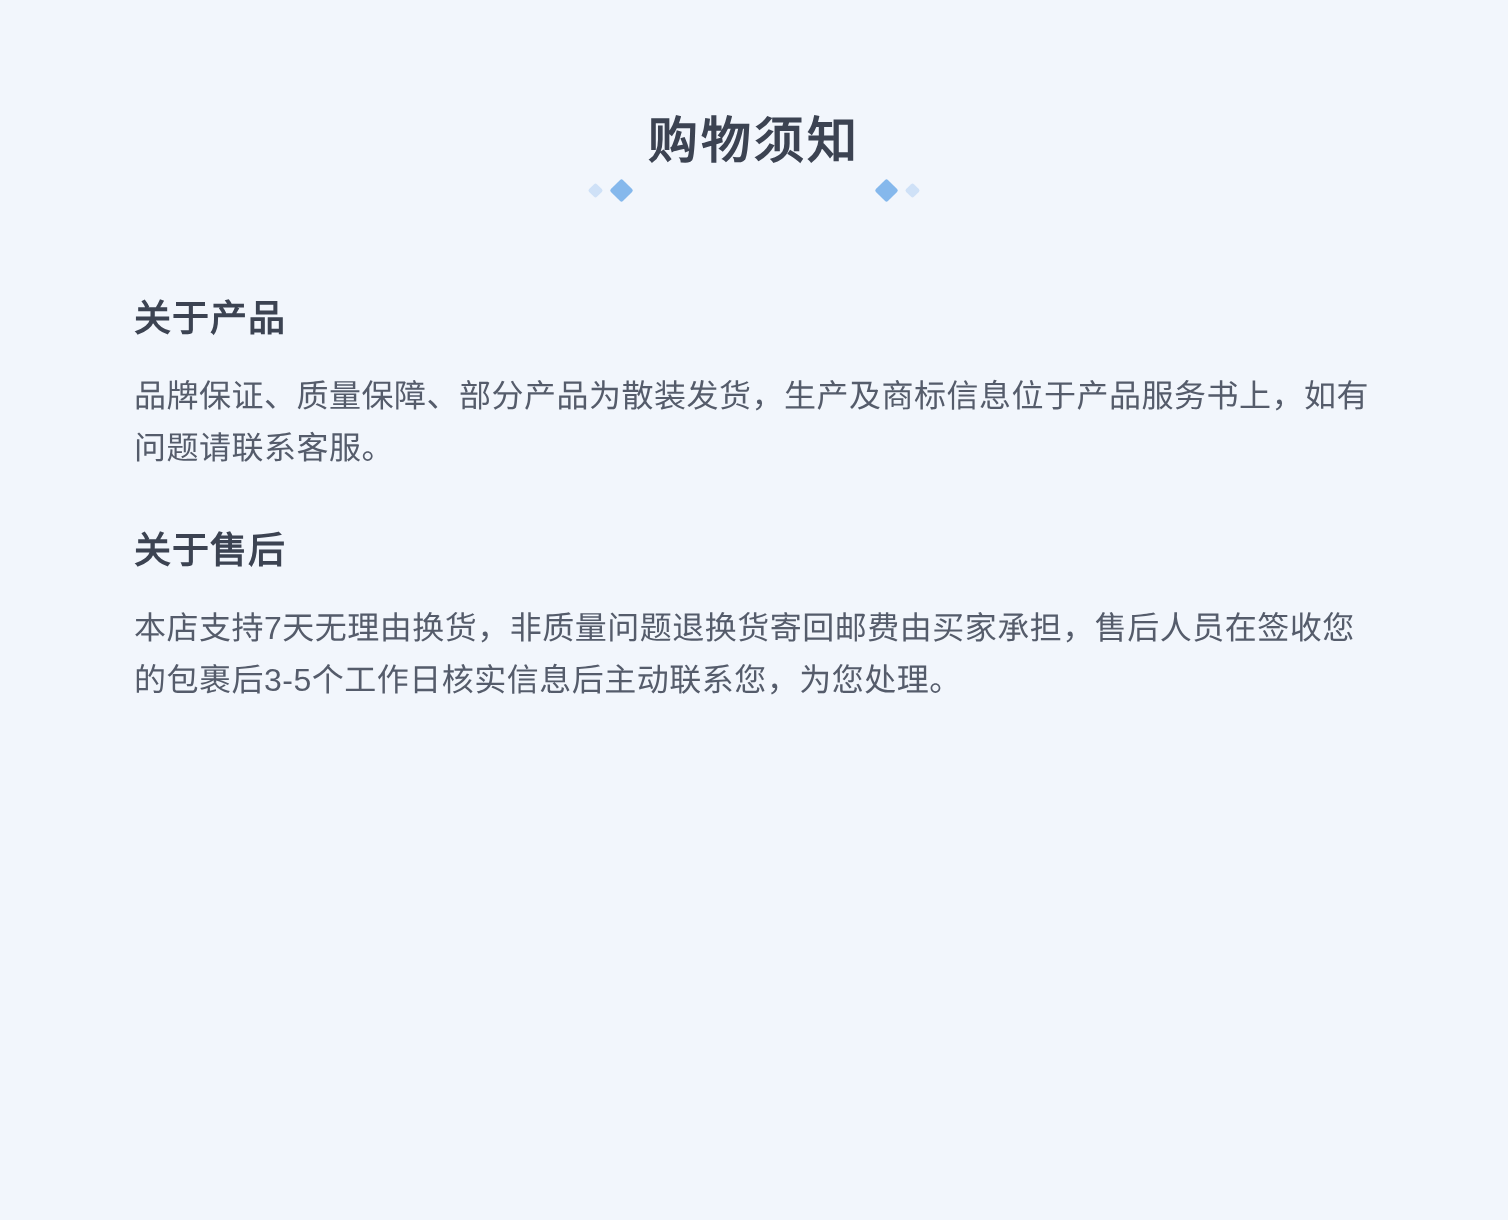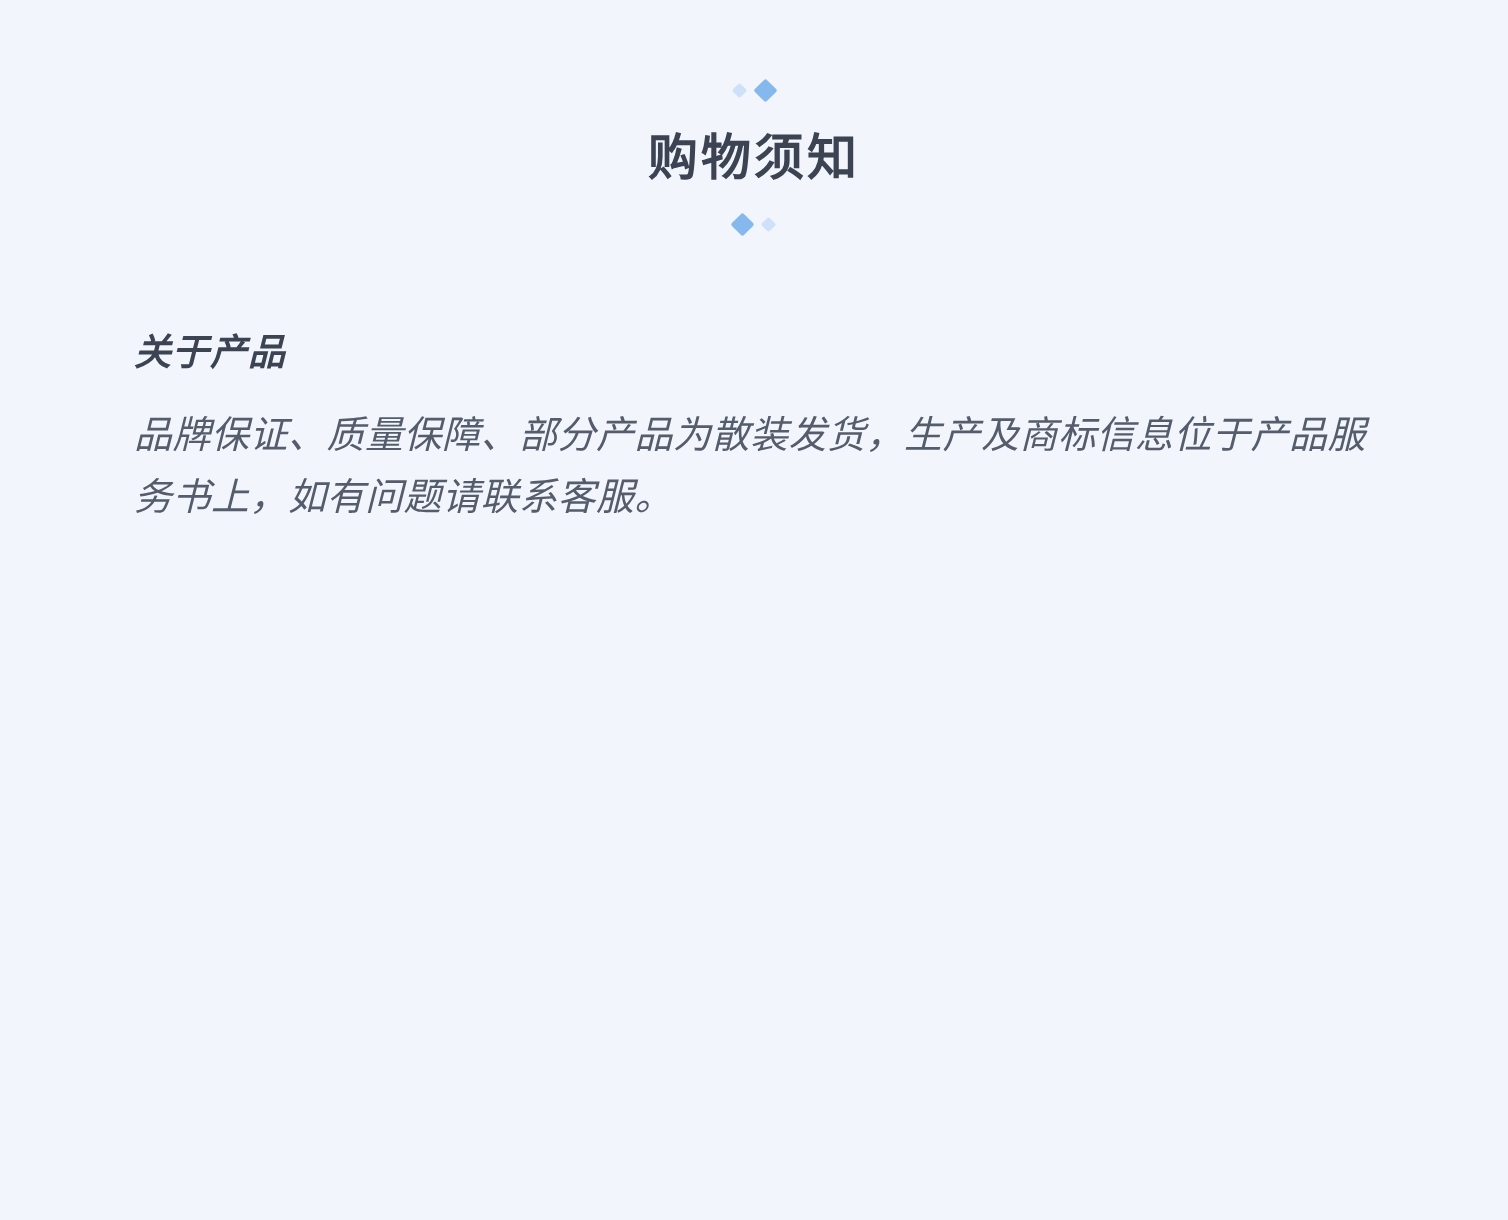--- a/index.html
+++ b/index.html
@@ -19,24 +19,24 @@
     width: 1508px;
     height: 1220px;
     box-sizing: border-box;
     padding: 0;
     position: relative;
   }
 
   
   .title-row {
     display: flex;
-    align-items: center;
+    align-items: flex-end;
     justify-content: center;
+    gap: 18px;
     padding-top: 82px;
-    flex-direction: column;
   }
 
   .diamond-group {
     display: flex;
     align-items: center;
     gap: 12px;
   }
   .diamond-group.left { justify-content: flex-end; }
   .diamond-group.right { justify-content: flex-start; }
 
@@ -64,35 +64,35 @@
     line-height: 1;
     white-space: nowrap;
   }
 
   
   .content {
     padding: 0 134px;
     margin-top: 96px;
   }
 
-  .section { margin-bottom: 0; font-style: italic; }
+  .section { margin-bottom: 0; }
 
   .section + .section { margin-top: 52px; }
 
   .section-heading {
     font-size: 37px;
     font-weight: 700;
     color: #3c4352;
     letter-spacing: 1px;
     line-height: 1.3;
     margin: 0 0 28px 0;
   }
 
   .section-body {
-    font-size: 38px;
+    font-size: 32px;
     font-weight: 400;
     color: #555c6b;
     line-height: 1.62;
     letter-spacing: 0.5px;
     margin: 0;
     max-width: 1245px;
   }
 </style>
 </head>
 <body>
@@ -114,15 +114,19 @@
   </div>
 
   <div class="content">
 
     <section class="section">
       <h2 class="section-heading">关于产品</h2>
       <p class="section-body">品牌保证、质量保障、部分产品为散装发货，生产及商标信息位于产品服务书上，如有问题请联系客服。</p>
     </section>
 
 
+    <section class="section">
+      <h2 class="section-heading">关于售后</h2>
+      <p class="section-body">本店支持7天无理由换货，非质量问题退换货寄回邮费由买家承担，售后人员在签收您的包裹后3-5个工作日核实信息后主动联系您，为您处理。</p>
+    </section>
 
   </div>
 </div>
 
 </body></html>

